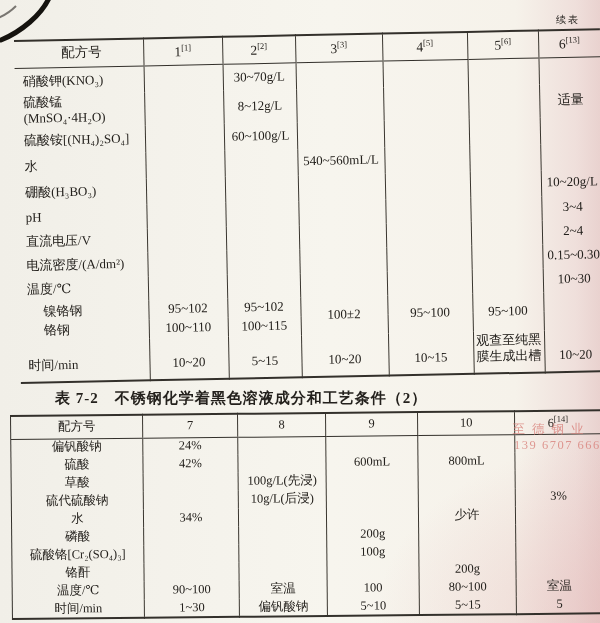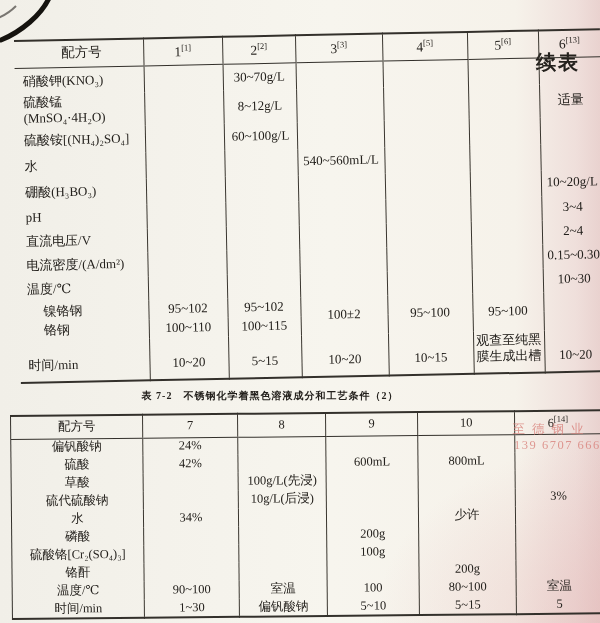--- a/index.html
+++ b/index.html
@@ -6,21 +6,21 @@
   .page{
     position:relative;width:600px;height:623px;overflow:hidden;
     font-family:"Liberation Serif","DejaVu Serif",serif;
     color:#24211d;
     background:
       radial-gradient(120% 80% at 108% 100%, rgba(226,178,178,.55) 0%, rgba(226,178,178,0) 38%),
       linear-gradient(90deg,#f1efe8 0%,#f7f5ee 55%,#f6f2ea 86%,#efdfdb 96%,#e9d2cf 100%),
       #f5f3ec;
   }
   .corner{position:absolute;left:0;top:0;z-index:5;}
-  .continued{position:absolute;top:13px;right:20px;font-weight:bold;font-size:20px;letter-spacing:2px;margin-top:36px;}
+  .continued{position:absolute;top:13px;right:20px;font-weight:normal;font-size:10px;letter-spacing:2px;}
   .tiltwrap{position:absolute;}
   .t1wrap{left:14px;top:40px;width:586px;transform:rotate(-1.15deg);transform-origin:0 0;}
   .t2wrap{left:10px;top:415px;width:590px;transform:rotate(-0.55deg);transform-origin:0 0;}
   table{border-collapse:collapse;table-layout:fixed;width:100%;}
   #t1{border-top:2.5px solid #33302b;border-bottom:2.5px solid #33302b;}
   #t2{border-top:2.5px solid #33302b;border-bottom:2.5px solid #33302b;border-left:1.2px solid #33302b;}
   th,td{padding:0 2px;font-weight:normal;text-align:center;vertical-align:middle;
         font-size:13px;line-height:1.25;overflow:hidden;}
   #t2 th,#t2 td{font-size:12.5px;}
   th+th, td+td{border-left:1.1px solid #3a362f;}
@@ -34,22 +34,22 @@
   #t1 tbody tr{height:26px;}
   #t1 tbody tr:nth-child(1),#t1 tbody tr:nth-child(2),#t1 tbody tr:nth-child(3){height:27px;}
   #t1 tbody tr:nth-child(6),#t1 tbody tr:nth-child(7),
   #t1 tbody tr:nth-child(8),#t1 tbody tr:nth-child(9){height:24px;}
   #t1 tbody tr:nth-child(10),#t1 tbody tr:nth-child(11){height:19px;}
   #t1 tbody tr:nth-child(12){height:42px;}
   #t1 tbody tr:nth-child(12) td{vertical-align:bottom;padding-bottom:7px;}
   
   #t2 thead tr{height:23px;}
   #t2 tbody tr{height:18px;}
-  .t2title{position:absolute;left:55px;top:389px;width:430px;text-align:center;
-           font-weight:bold;font-size:10px;letter-spacing:1px;}
+  .t2title{position:absolute;left:55px;top:389px;width:430px;text-align:left;
+           font-weight:bold;font-size:15px;letter-spacing:1px;}
   .wm{position:absolute;left:503px;top:384px;width:97px;color:#d9827c;opacity:.8;
       text-align:center;z-index:4;}
   .wm1{font-size:12.5px;letter-spacing:7px;white-space:nowrap;margin-top:37px;}
   .wm2{font-size:12.5px;letter-spacing:1.5px;white-space:nowrap;margin-left:11px;}
 </style>
 </head>
 <body>
 
 <div class="page">
 

